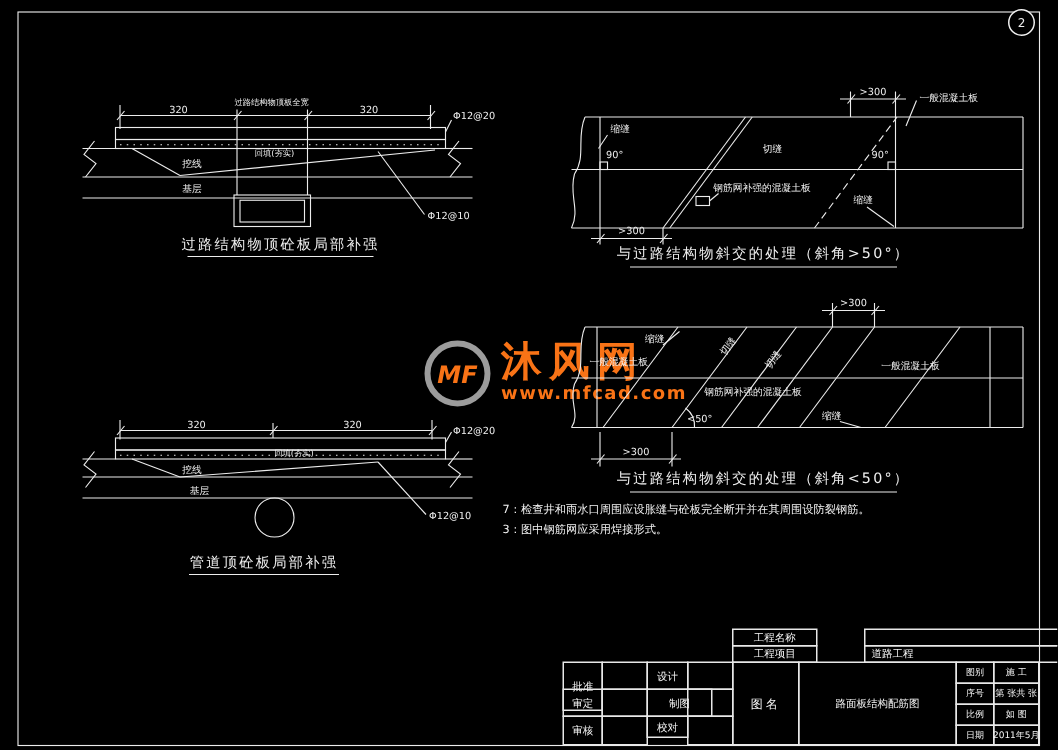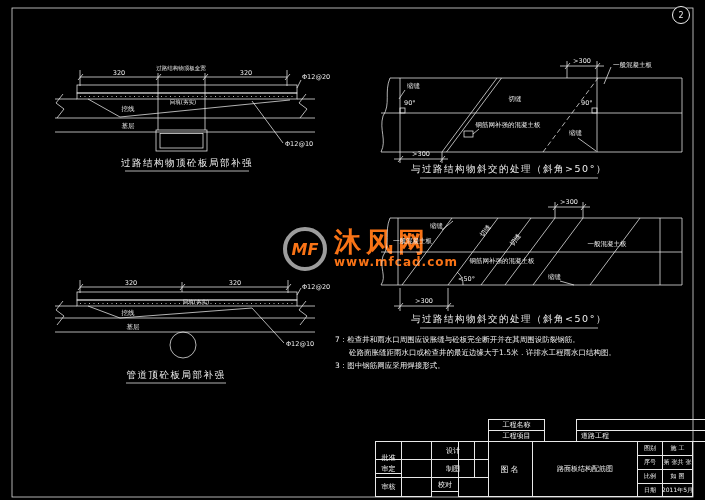--- a/index.html
+++ b/index.html
@@ -211,33 +211,32 @@
       <line x1="398" y1="309" x2="403" y2="303"></line>
         <line x1="446" y1="309" x2="451" y2="303"></line>
       <text class="t6" text-anchor="middle" x="424" y="303">&gt;300</text>
       <text class="t9" text-anchor="middle" x="509" y="322">与过路结构物斜交的处理（斜角&lt;50°）</text>
       <line x1="420" y1="328" x2="598" y2="328" stroke-width="1.4"></line>
     </g>
   </svg>
 
   <div class="notes">
     <div class="notes-line">7：检查井和雨水口周围应设胀缝与砼板完全断开并在其周围设防裂钢筋。</div>
-    <div class="notes-line indent">砼路面胀缝距雨水口或检查井的最近边缘大于1.5米．详排水工程雨水口结构图。</div>
     <div class="notes-line">3：图中钢筋网应采用焊接形式。</div>
   </div>
 
   <div class="tblock">
     <div class="cell" style="left:113px;top:0;width:57px;height:12px">工程名称</div>
     <div class="cell left" style="left:169px;top:0;width:149px;height:12px"></div>
     <div class="cell" style="left:113px;top:11px;width:57px;height:12px">工程项目</div>
     <div class="cell left" style="left:169px;top:11px;width:149px;height:12px">道路工程</div>
 
     <div class="cell" style="left:0;top:22px;width:27px;height:33px">批准</div>
     <div class="cell" style="left:26px;top:22px;width:31px;height:19px"></div>
-    <div class="cell" style="left:56px;top:22px;width:44px;height:19px">设计</div>
+    <div class="cell" style="left:56px;top:22px;width:28px;height:19px">设计</div>
     <div class="cell" style="left:83px;top:22px;width:31px;height:19px"></div>
     <div class="cell" style="left:0;top:40px;width:27px;height:19px">审定</div>
     <div class="cell" style="left:26px;top:40px;width:31px;height:19px"></div>
     <div class="cell" style="left:56px;top:40px;width:44px;height:19px">制图</div>
     <div class="cell" style="left:83px;top:40px;width:31px;height:19px"></div>
     <div class="cell" style="left:0;top:58px;width:27px;height:20px">审核</div>
     <div class="cell" style="left:26px;top:58px;width:31px;height:20px"></div>
     <div class="cell" style="left:56px;top:58px;width:28px;height:15px">校对</div>
     <div class="cell" style="left:83px;top:58px;width:31px;height:20px"></div>
 

